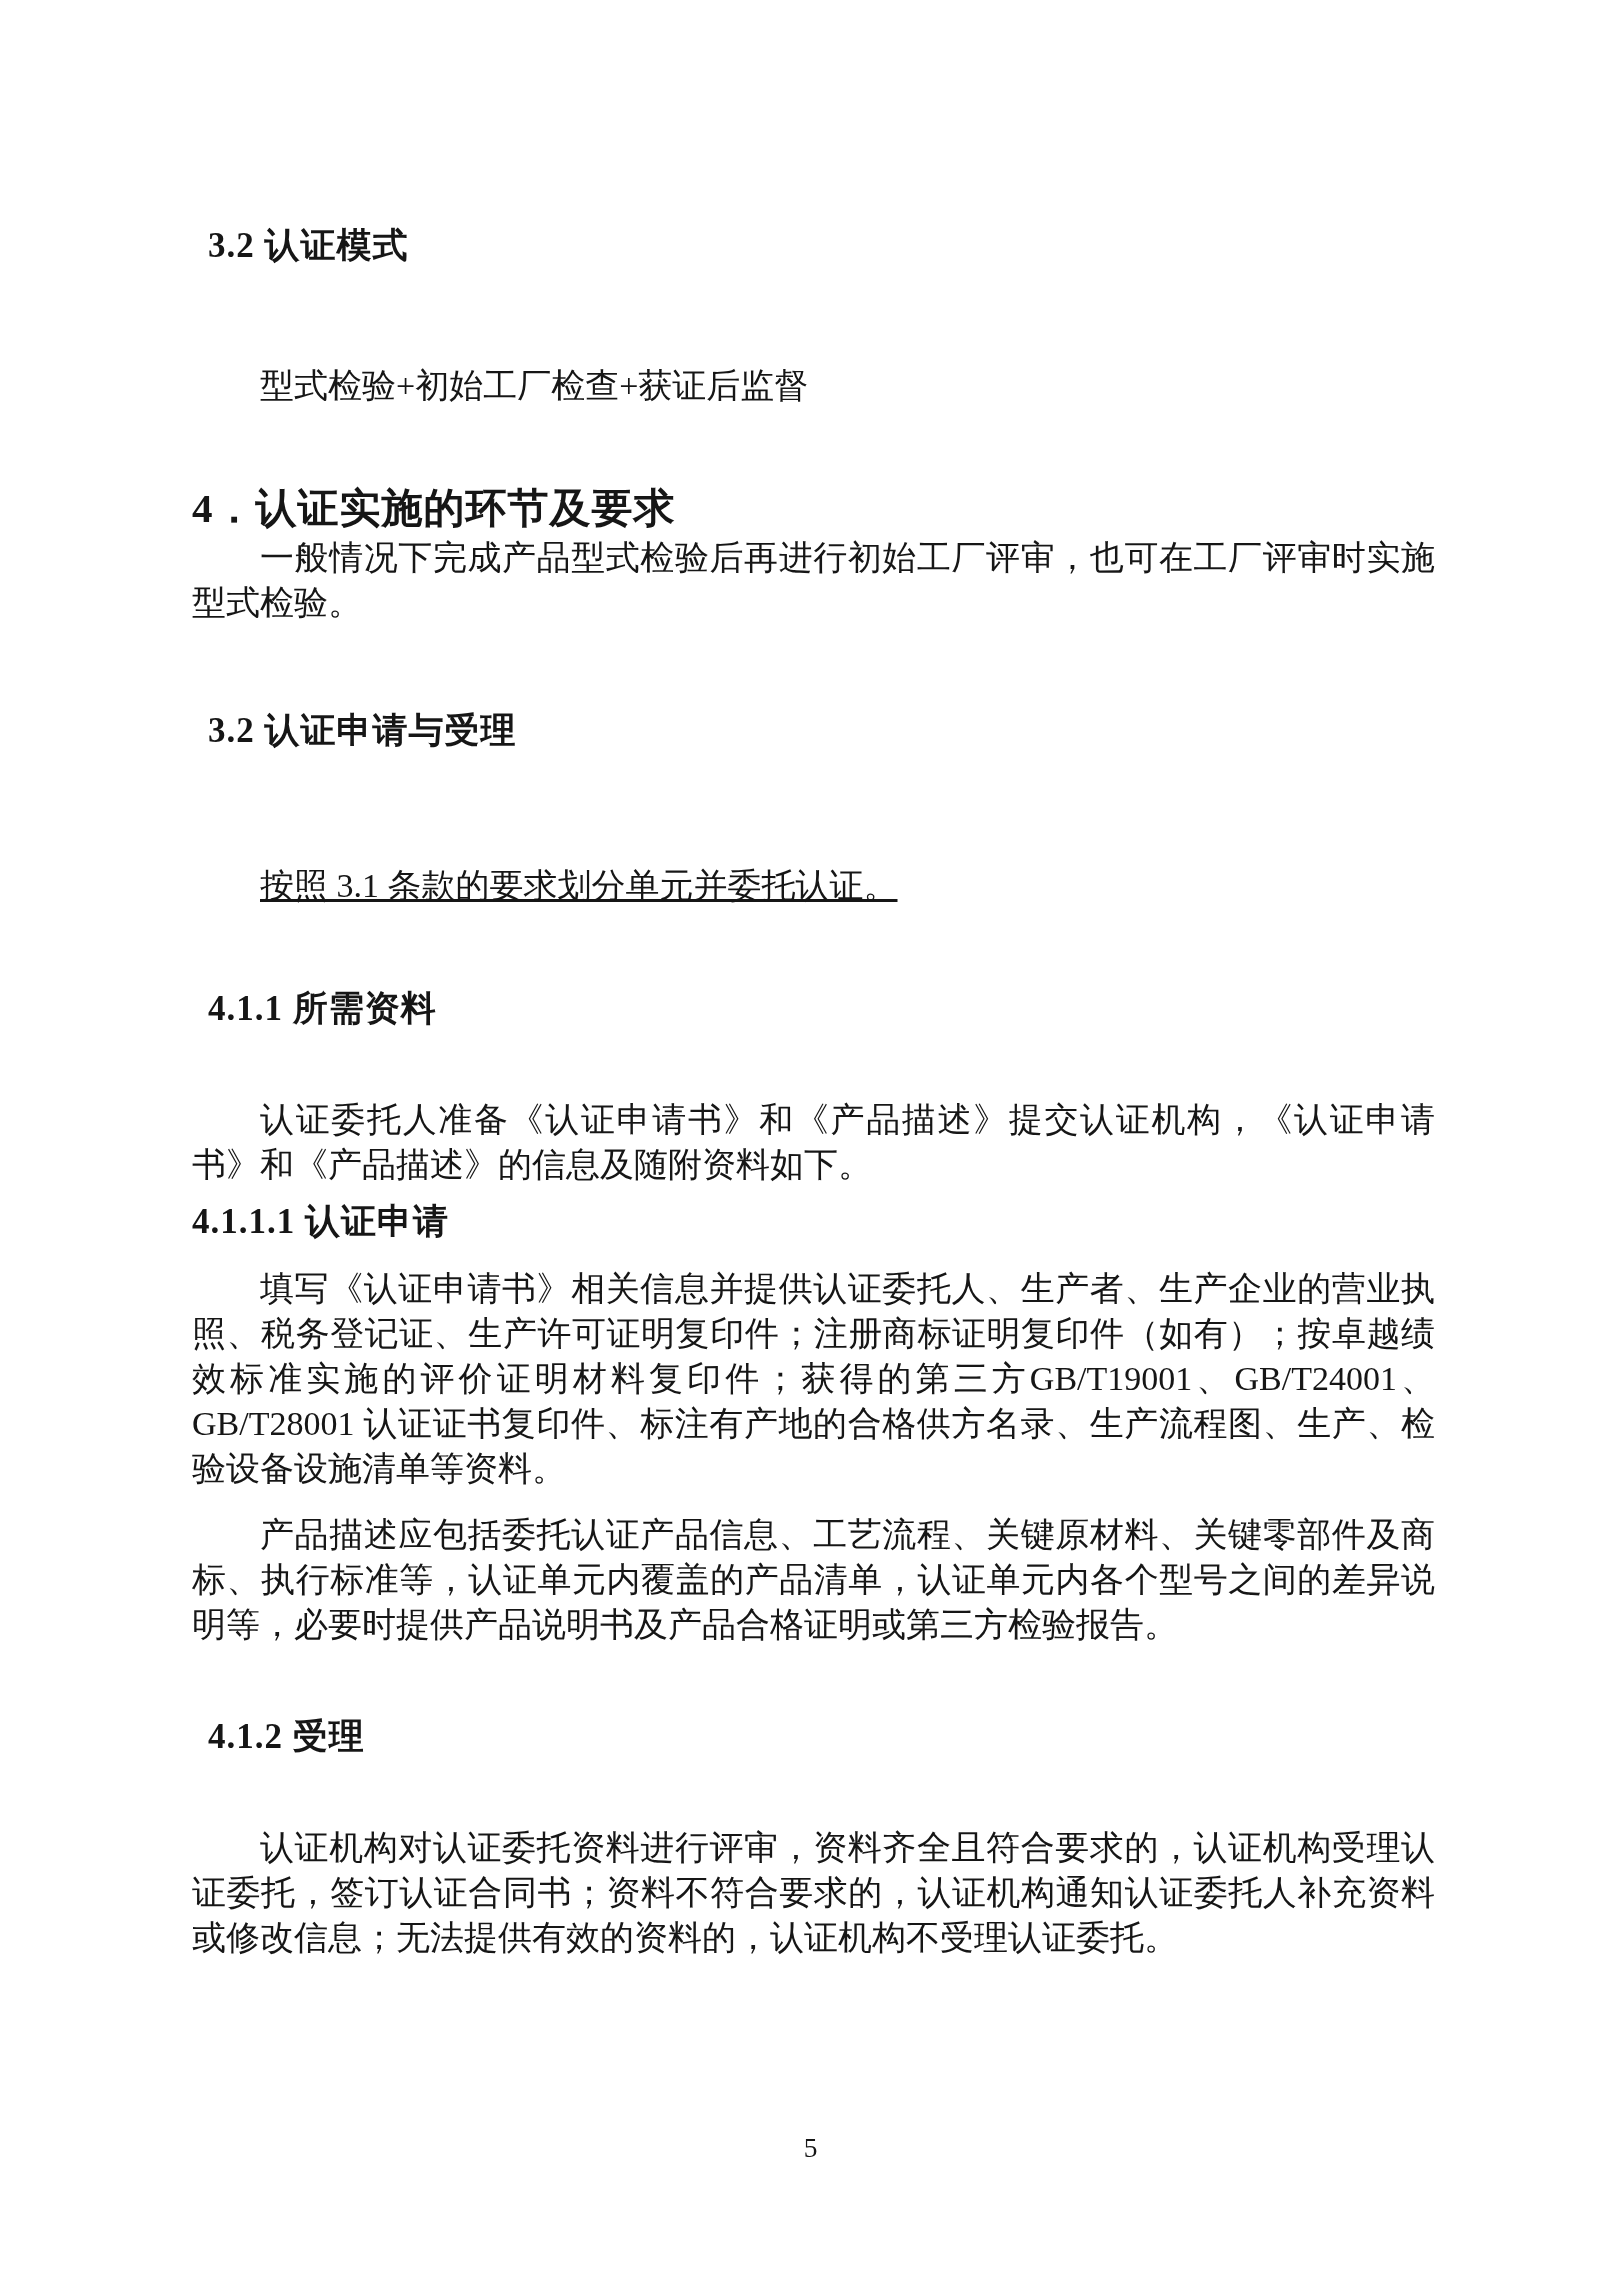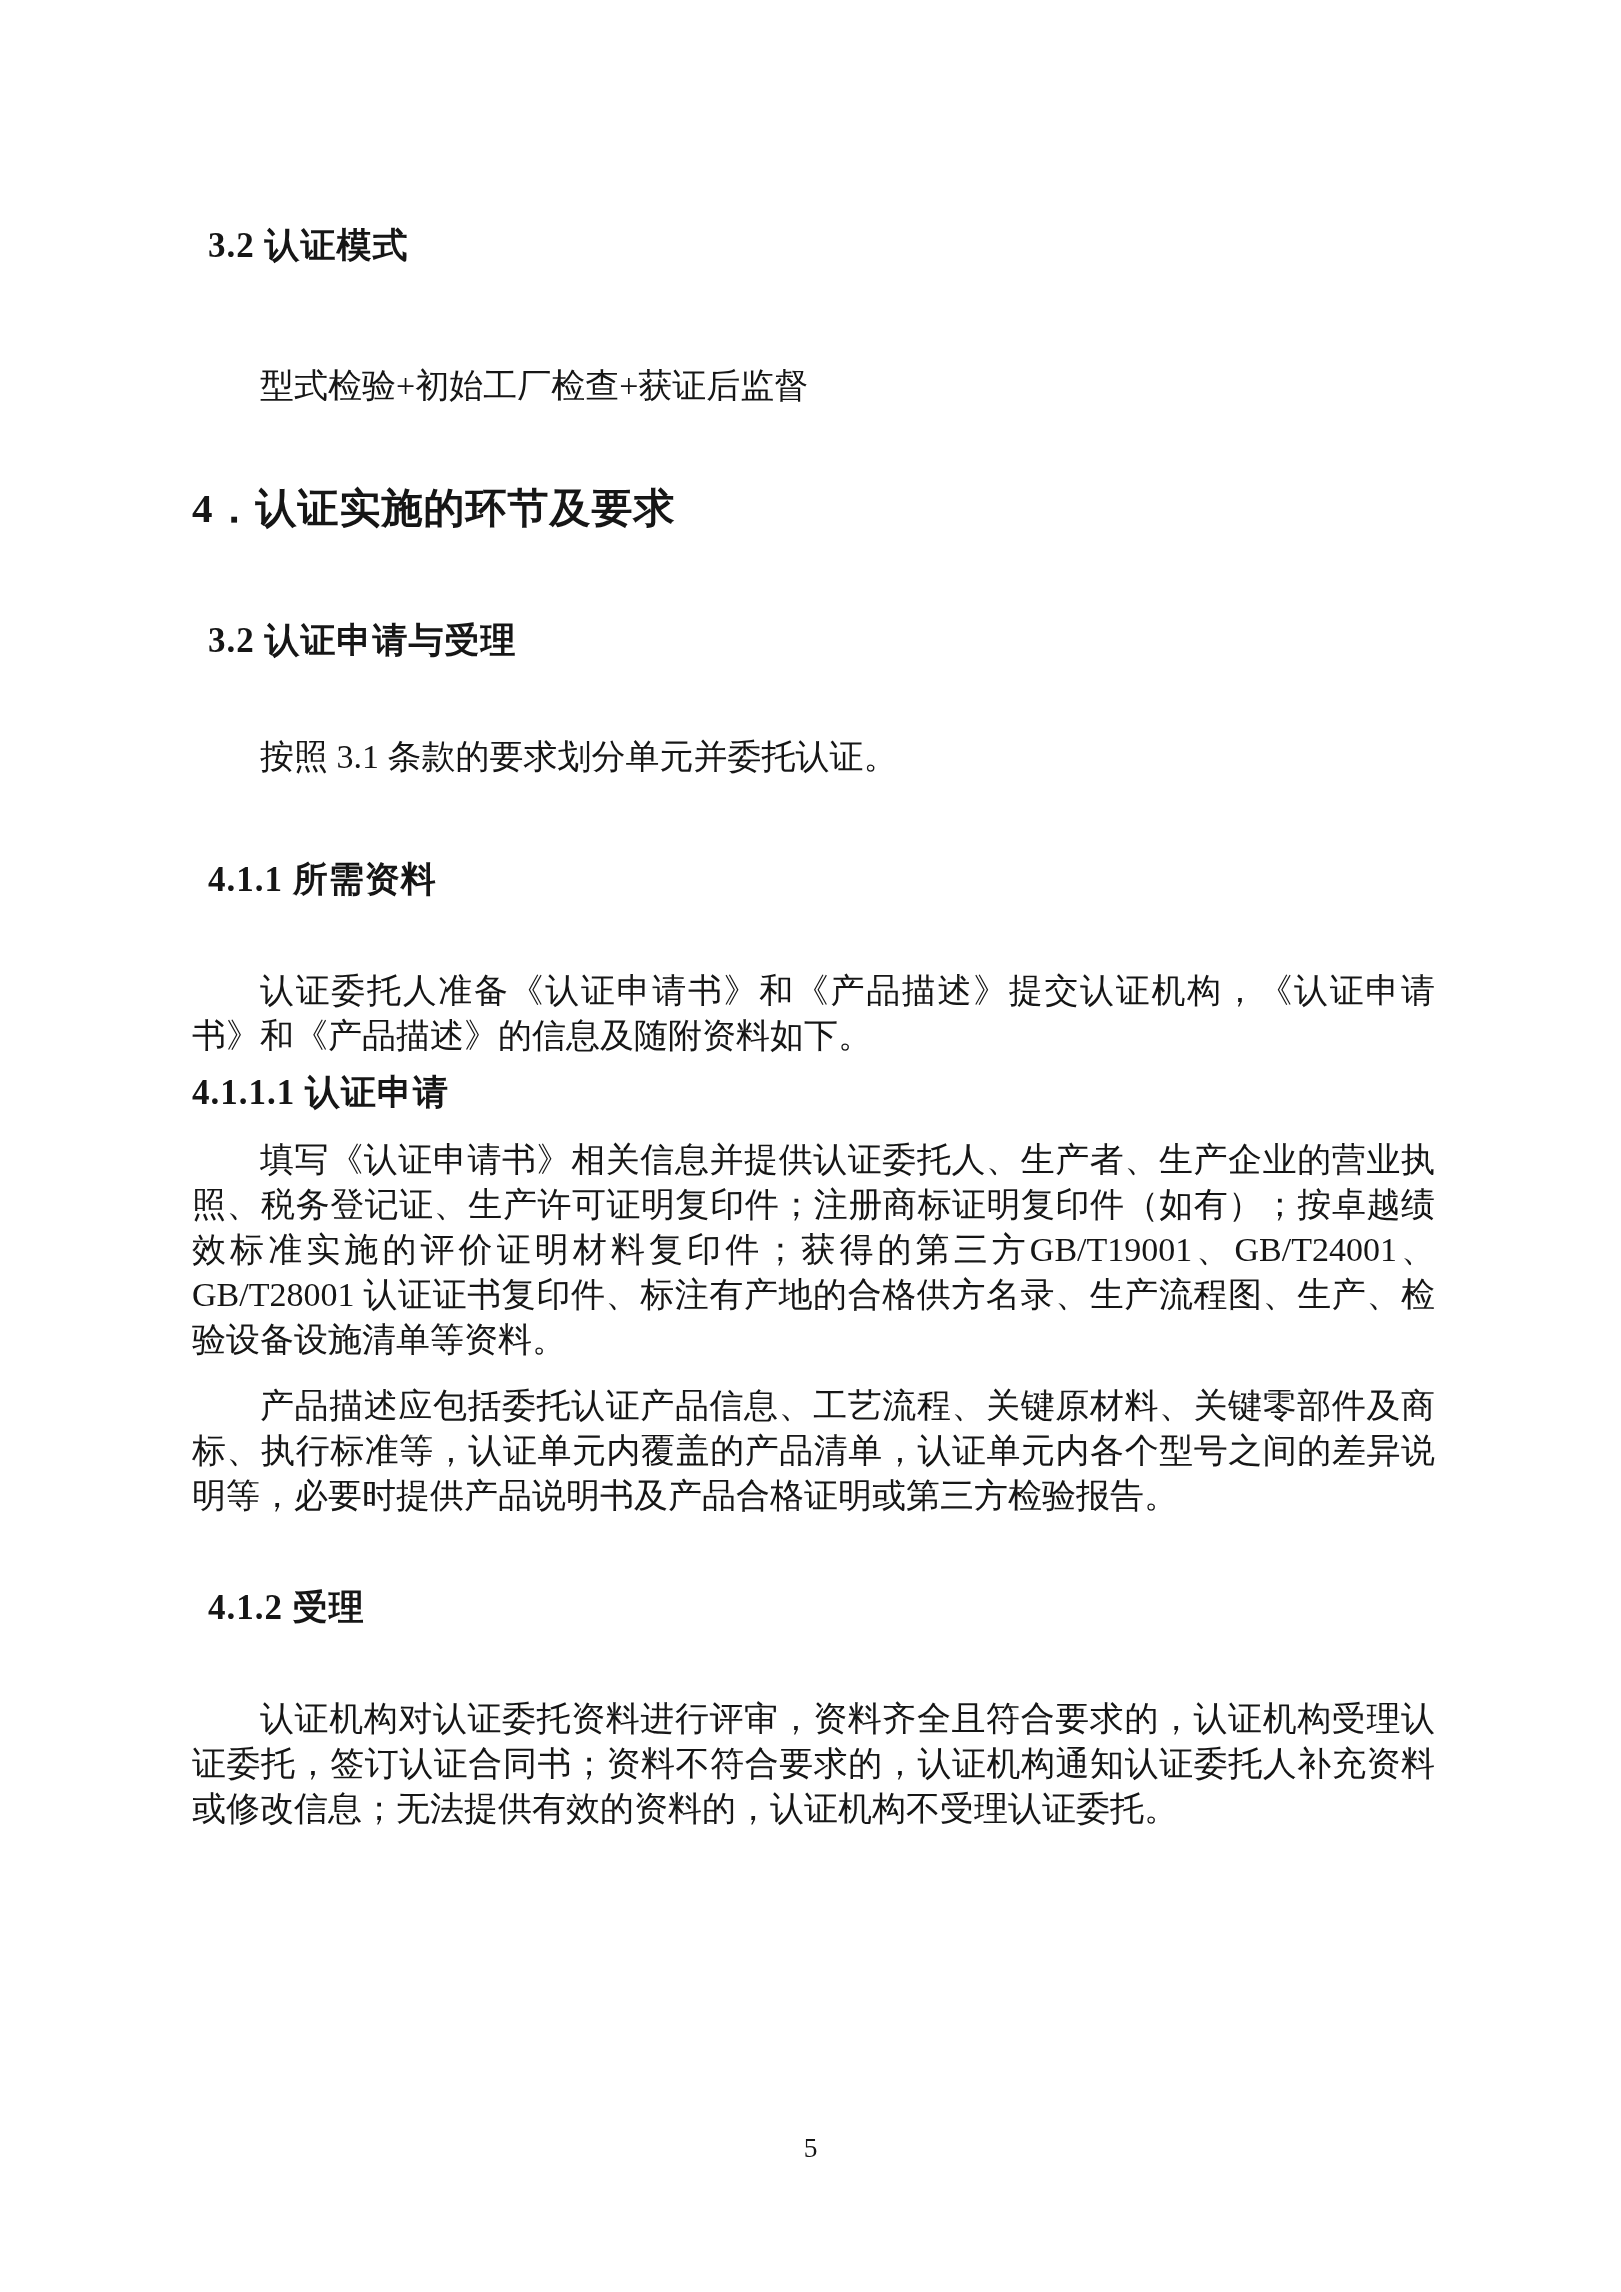--- a/index.html
+++ b/index.html
@@ -53,21 +53,21 @@
   }
   .indent { text-indent: 2em; }
 
   .mt0   { margin-top: 0; }
   .mt8   { margin-top: 7.8px; }
   .mt12  { margin-top: 11.8px; }
   .mt22  { margin-top: 21.6px; }
   .mt66  { margin-top: 65px; }
   .mt68  { margin-top: 67px; }
   .mt70  { margin-top: 69px; }
-  .mt72  { margin-top: 71px; }
+  .mt72  { margin-top: 110px; text-decoration: underline; }
   .mt75  { margin-top: 74px; }
   .mt80  { margin-top: 78px; }
   .mt85  { margin-top: 83px; }
   .mt96  { margin-top: 94px; }
 
   .page-number {
     position: absolute;
     left: 0;
     top: 2133px;
     width: 100%;
@@ -82,20 +82,21 @@
 <div class="page">
   <div class="content">
 
     <h2 class="h2 mt0">3.2 认证模式</h2>
 
     <p class="body indent mt96">型式检验+初始工厂检查+获证后监督</p>
 
     <h1 class="h1 mt75">4．认证实施的环节及要求</h1>
 
 
+    <p class="body indent mt0">一般情况下完成产品型式检验后再进行初始工厂评审，也可在工厂评审时实施型式检验。</p>
 
     <h2 class="h2 mt85">3.2 认证申请与受理</h2>
 
     <p class="body indent mt72">按照 3.1 条款的要求划分单元并委托认证。</p>
 
     <h3 class="h3 mt80">4.1.1 所需资料</h3>
 
     <p class="body indent mt66">认证委托人准备《认证申请书》和《产品描述》提交认证机构，《认证申请书》和《产品描述》的信息及随附资料如下。</p>
 
     <h4 class="h4 mt12">4.1.1.1 认证申请</h4>

